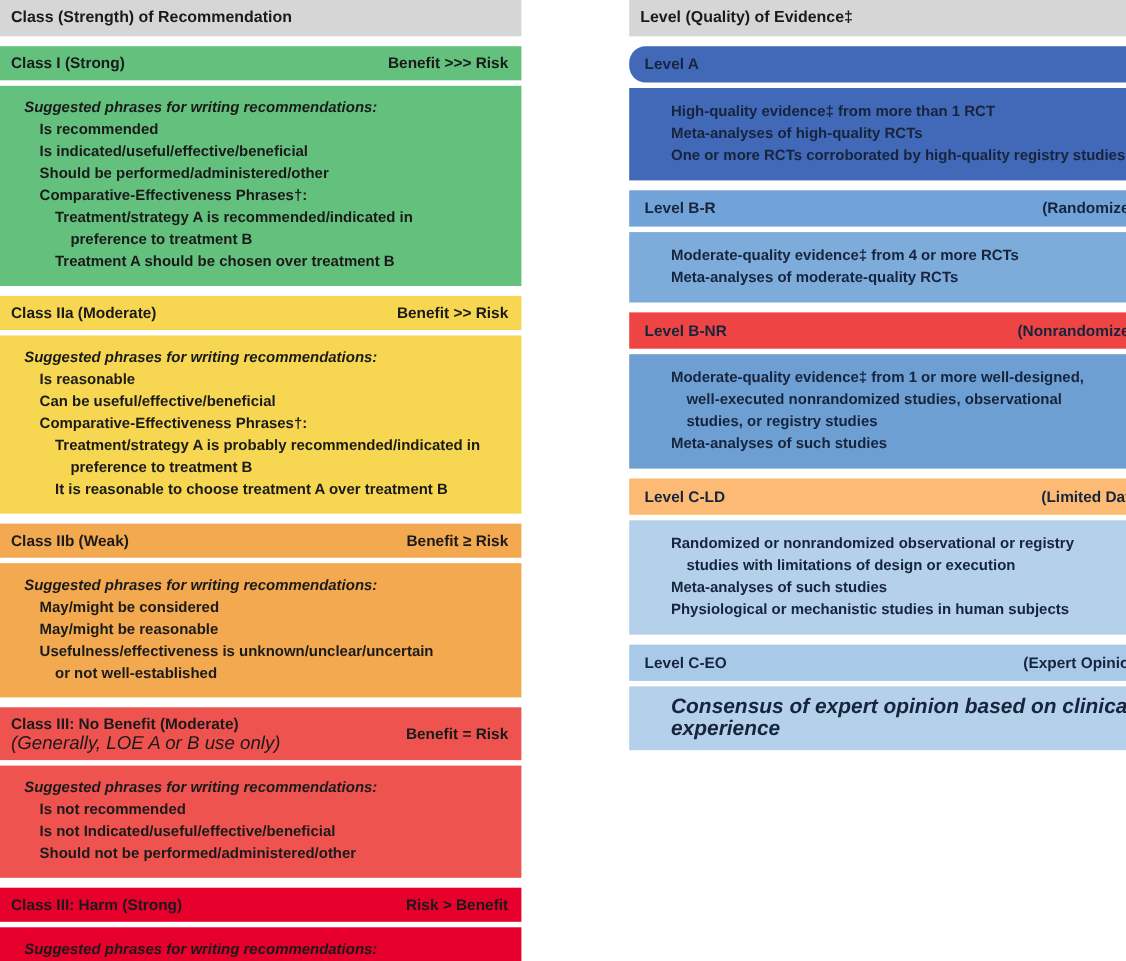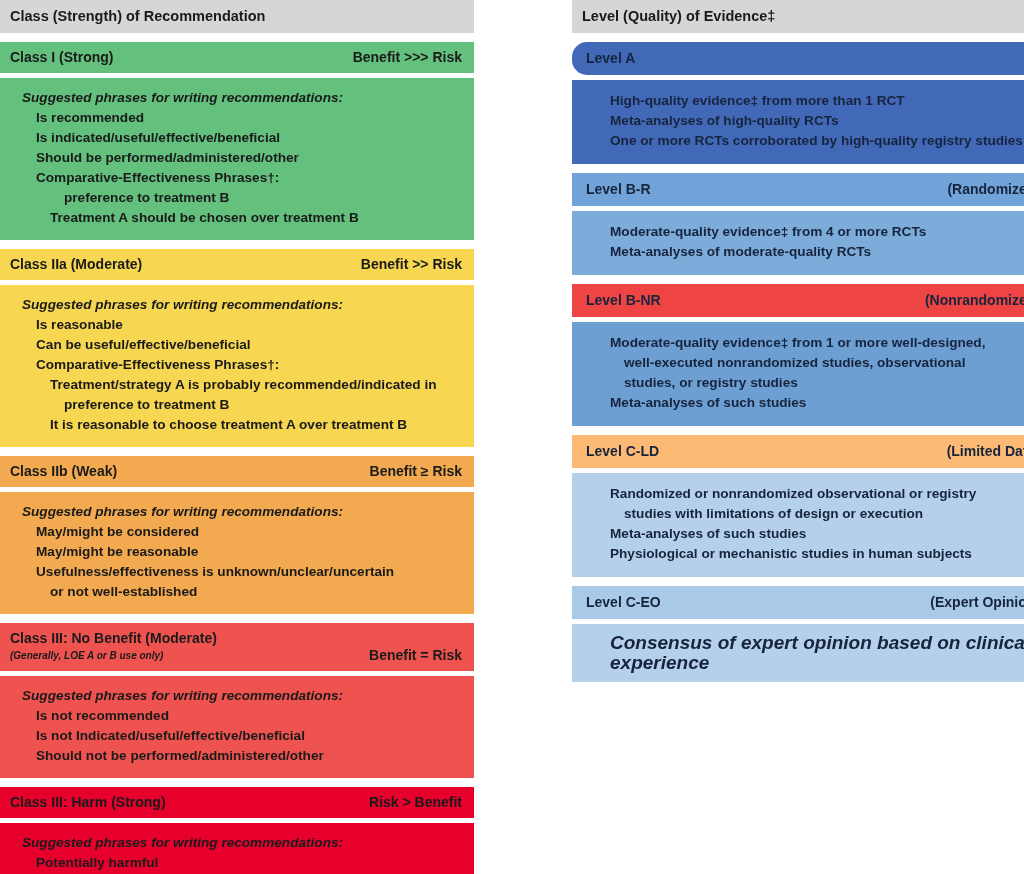--- a/index.html
+++ b/index.html
@@ -43,34 +43,34 @@
     line-height: 16px;
     box-sizing: border-box;
     height: 33px;
   }
   .gap-sm { height: 5px; }
   .gap-md { height: 9px; }
 
   .band {
     display: flex;
     justify-content: space-between;
-    align-items: flex-end;
+    align-items: center;
     box-sizing: border-box;
     padding: 7px 12px 7px 10px;
     font-size: 14px;
     font-weight: bold;
     line-height: 17px;
     color: #1a1a1a;
   }
   .band .band-left { display: block; }
   .band .band-sub {
     display: block;
     font-style: italic;
-    font-weight: bold;
-    font-size: 10px;
+    font-weight: normal;
+    font-size: 17px;
     line-height: 17px;
   }
   .band .band-right {
     white-space: nowrap;
     padding-top: 0px;
   }
 
   .body-box {
     box-sizing: border-box;
     padding: 10px 10px 12px 22px;
@@ -133,20 +133,21 @@
             </div>
             <div class="band-right">Benefit &gt;&gt;&gt; Risk</div>
           </div>
           <div class="gap-sm"></div>
           <div class="body-box" style="background: rgb(100, 193, 125);">
             <span class="ln ind0">Suggested phrases for writing recommendations:</span>
             <span class="ln ind1">Is recommended</span>
             <span class="ln ind1">Is indicated/useful/effective/beneficial</span>
             <span class="ln ind1">Should be performed/administered/other</span>
             <span class="ln ind1">Comparative-Effectiveness Phrases†:</span>
+            <span class="ln ind2">Treatment/strategy A is recommended/indicated in</span>
             <span class="ln ind3">preference to treatment B</span>
             <span class="ln ind2">Treatment A should be chosen over treatment B</span>
           </div>
           <div class="gap-md"></div>
         </div>
         <div>
           <div class="band" style="background: rgb(247, 215, 82);">
             <div>
               <span class="band-left">Class IIa (Moderate)</span>
             </div>

